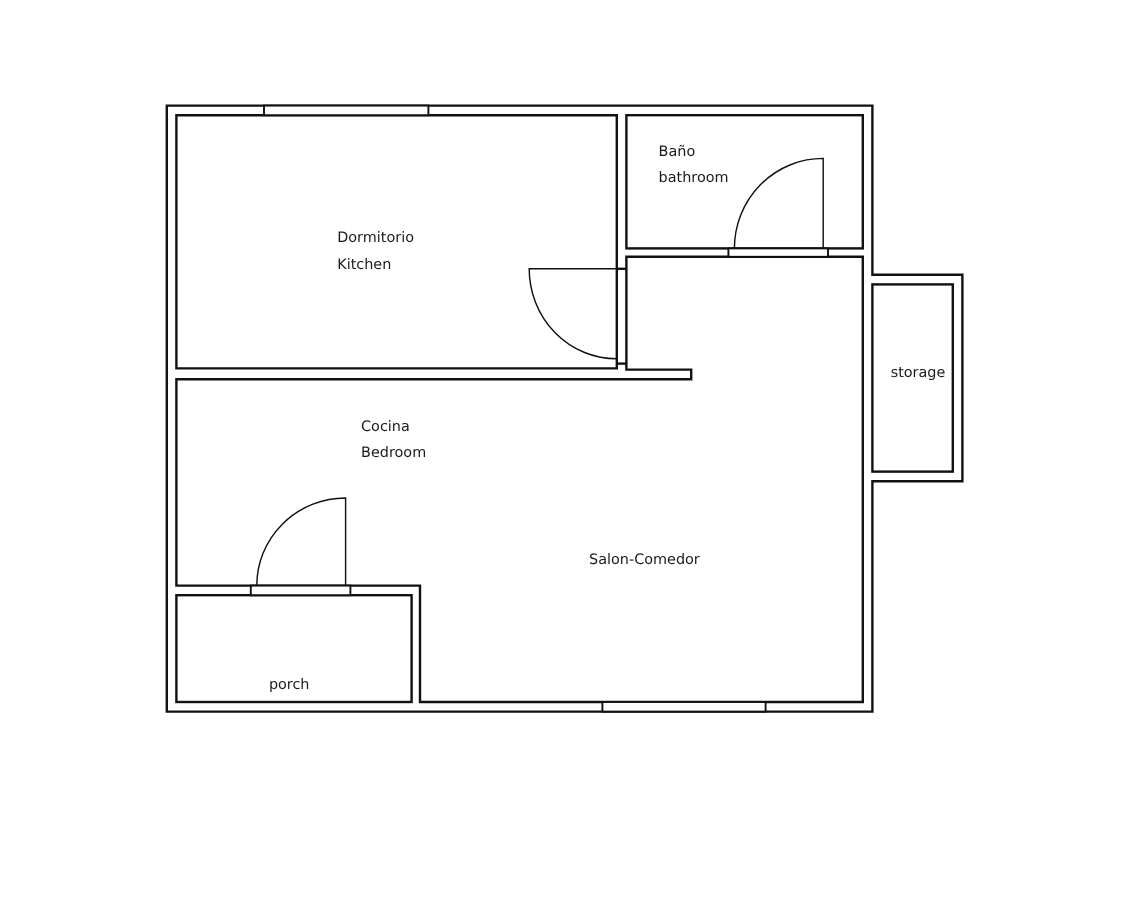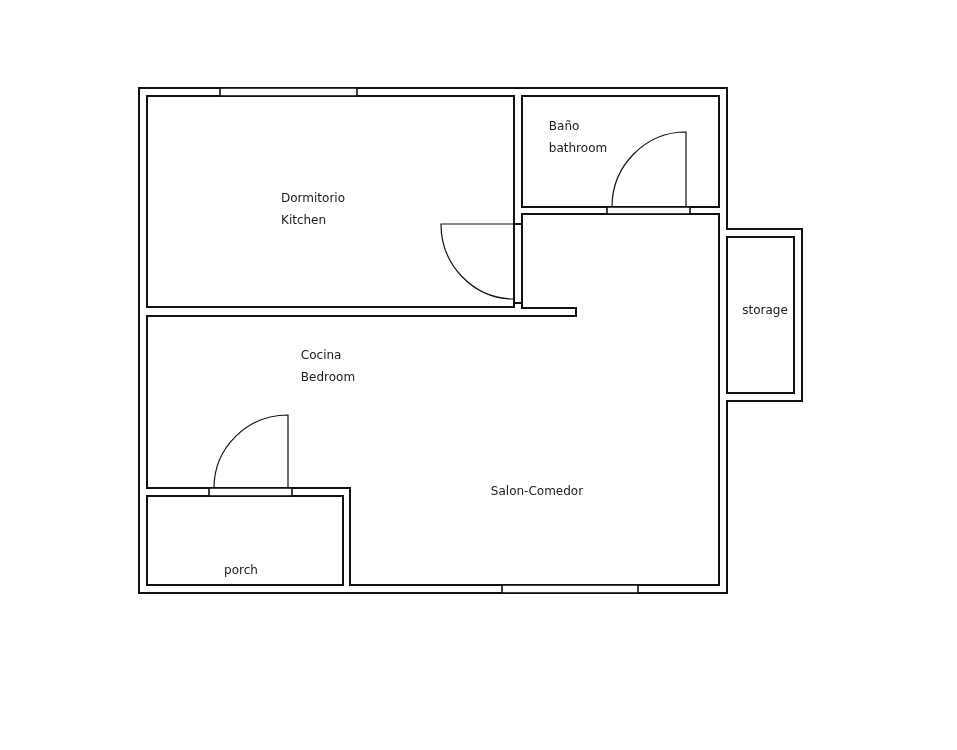--- a/index.html
+++ b/index.html
@@ -48,15 +48,15 @@
   <div>Kitchen</div>
 </div>
 <div class="lbl" style="left:578px; top:115px;">
   <div>Baño</div>
   <div>bathroom</div>
 </div>
 <div class="lbl" style="left:328px; top:344px;">
   <div>Cocina</div>
   <div>Bedroom</div>
 </div>
-<div class="lbl" style="left:537px; top:480px;">Salon-Comedor</div>
+<div class="lbl" style="left:537px; top:455px;">Salon-Comedor</div>
 <div class="lbl" style="left:765px; top:299px;">storage</div>
 <div class="lbl" style="left:241px; top:559px;">porch</div>
 
 </body></html>

